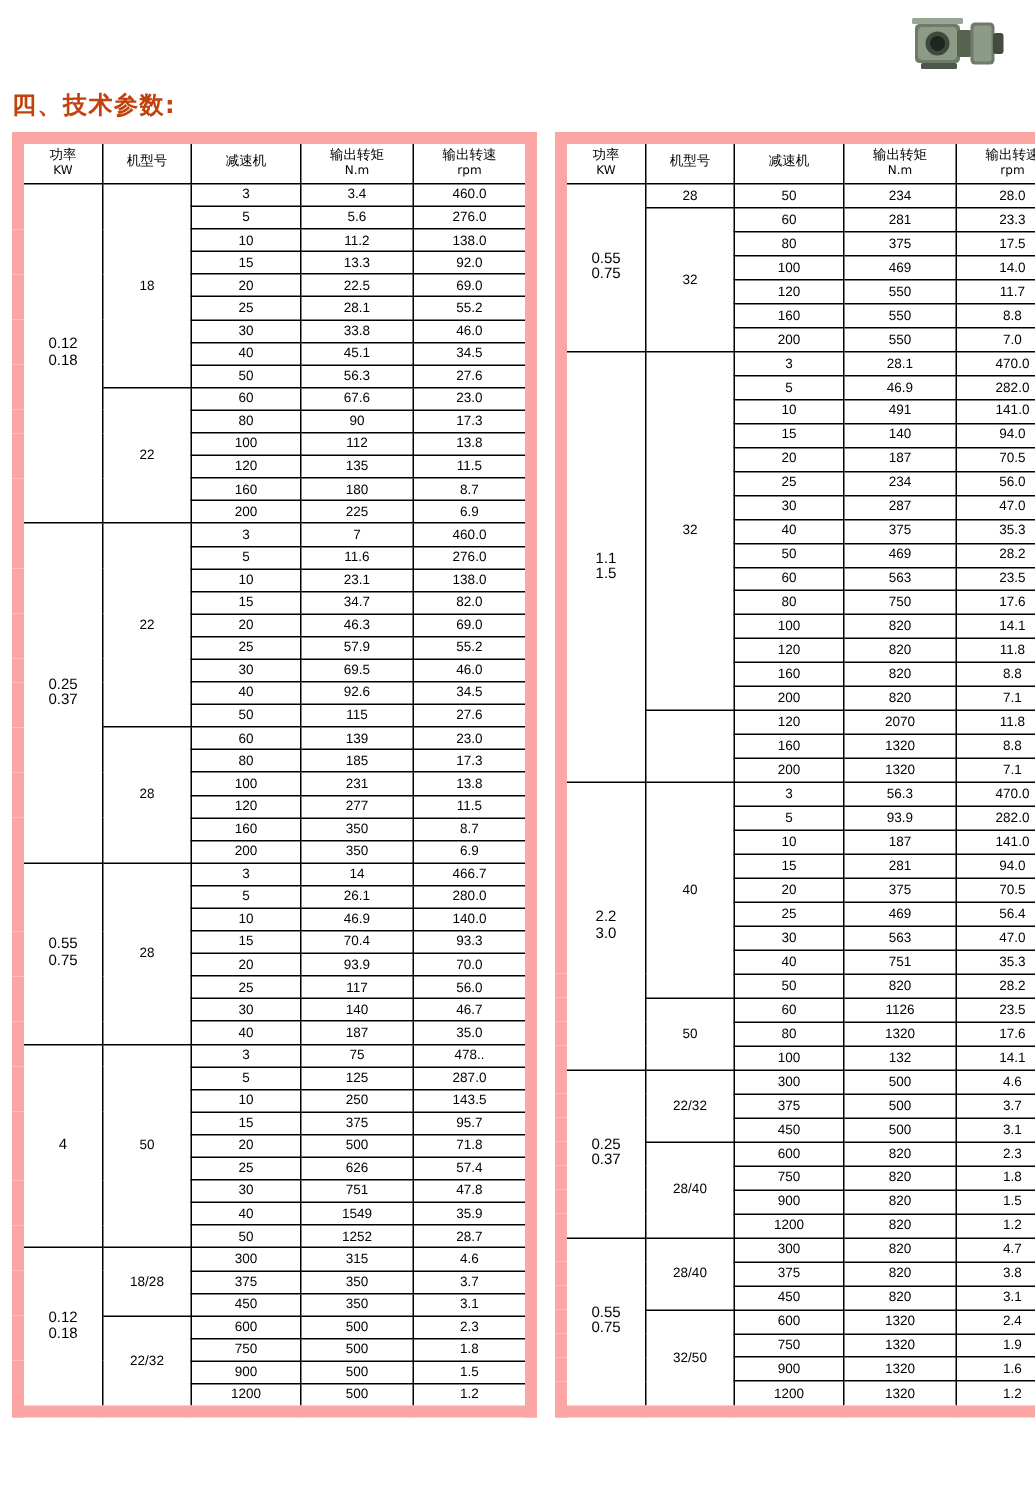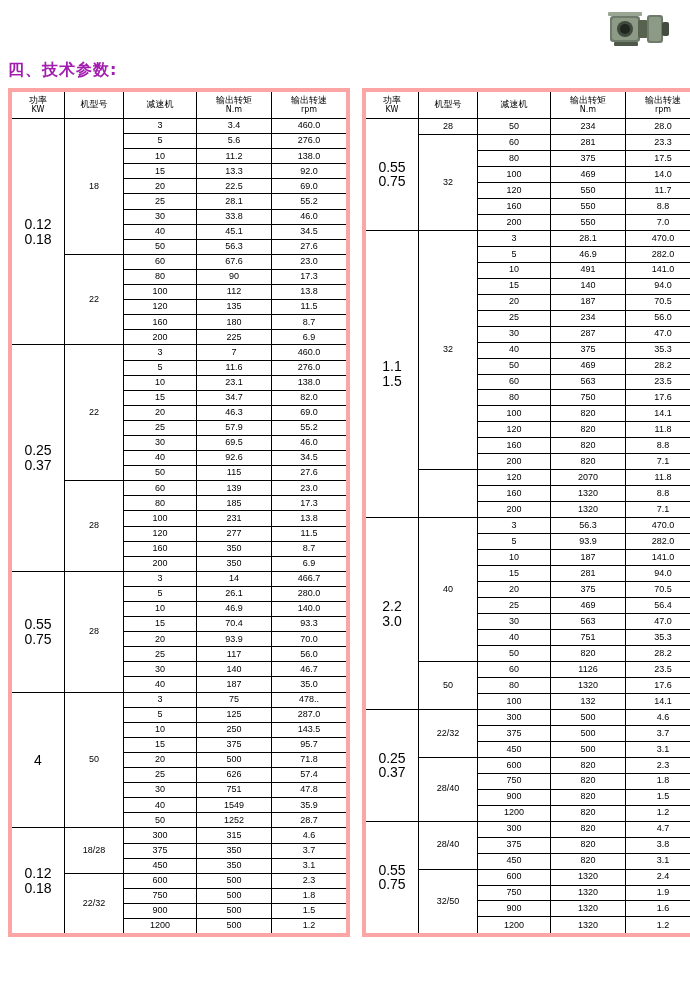--- a/index.html
+++ b/index.html
@@ -31,21 +31,21 @@
   .gearbox-svg { display:block; }
 
   
   .section-title {
     position: absolute;
     top: 60px;
     left: 8px;
     font-size: 16px;
     font-weight: bold;
     letter-spacing: 1px;
-    color: #a21caf;
+    color: #c2410c;
     font-family: "DejaVu Sans", sans-serif;
   }
 
   
   .tables-wrap {
     position: absolute;
     top: 88px;
     left: 8px;
     width: 674px;
     display: flex;
@@ -77,25 +77,25 @@
   }
   table.spec thead th .sub {
     display: block;
     font-size: 8px;
     text-align: center;
   }
   td.grp {
     font-size: 9px;
   }
   td.pwr {
-    font-size: 14px;
+    font-size: 10px;
   }
   td.pwr span { display:block; }
   .thick-top > td, .thick-top > th { border-top: 2px solid #000; }
-  table.spec { border: 4px solid #fca5a5; }
+  table.spec { border: 8px solid #fca5a5; }
 </style>
 </head>
 <body>
 
 <div class="page">
 
   <div class="top-art">
     <svg class="gearbox-svg" width="70" height="46" viewBox="0 0 70 46">
       <rect x="8" y="10" width="30" height="26" rx="3" fill="#6e7a6a"></rect>
       <rect x="10" y="12" width="26" height="22" rx="3" fill="#8d9a86"></rect>

